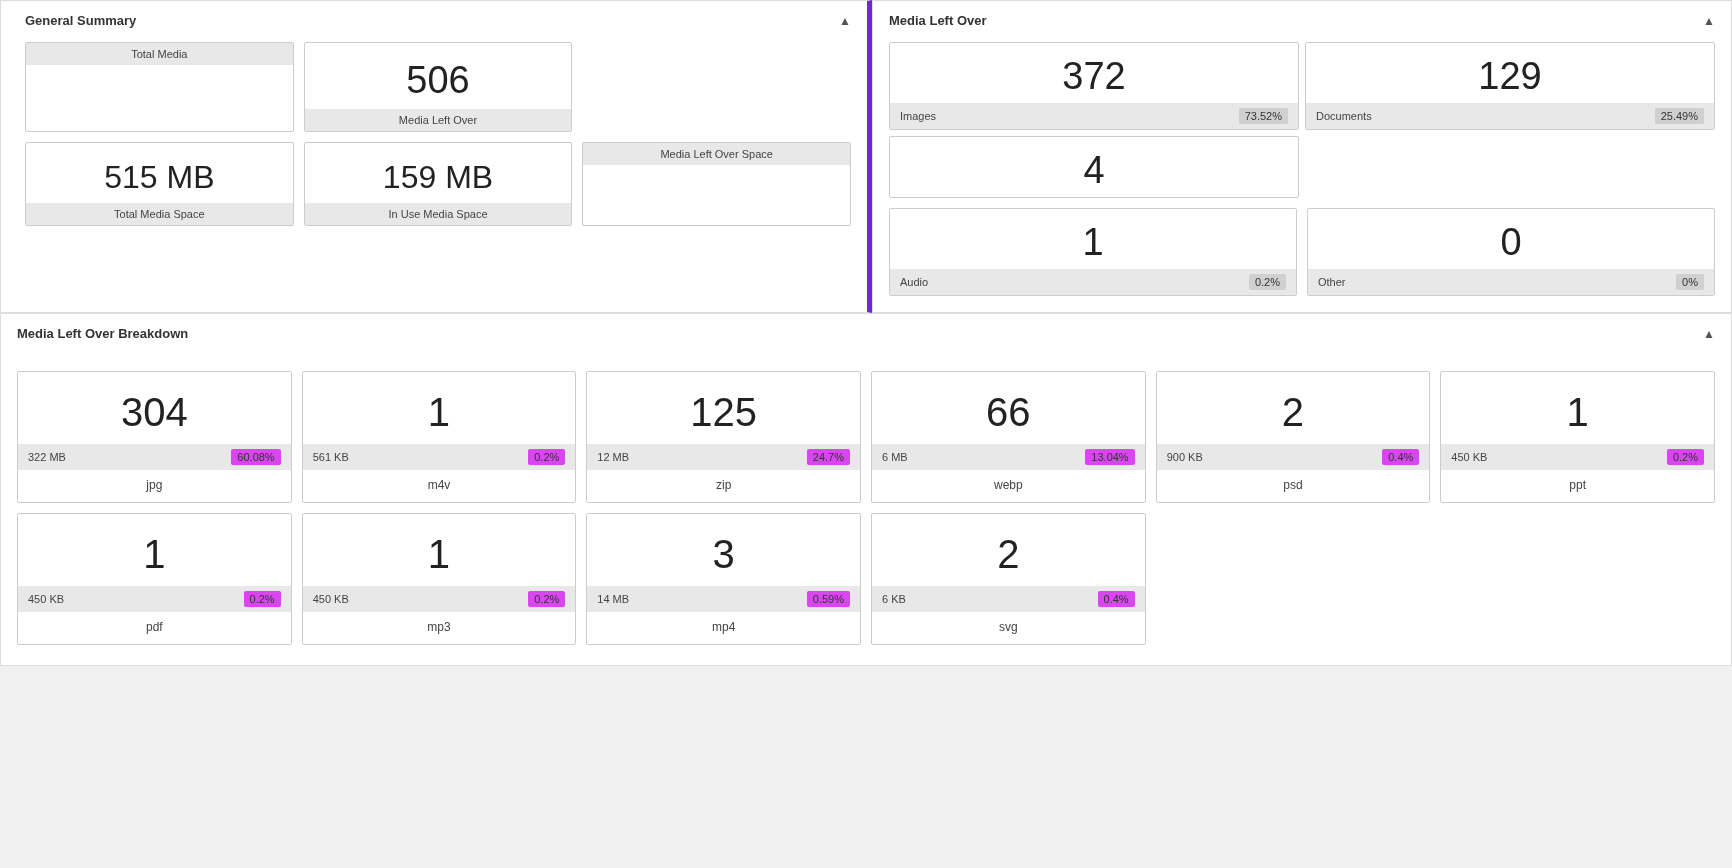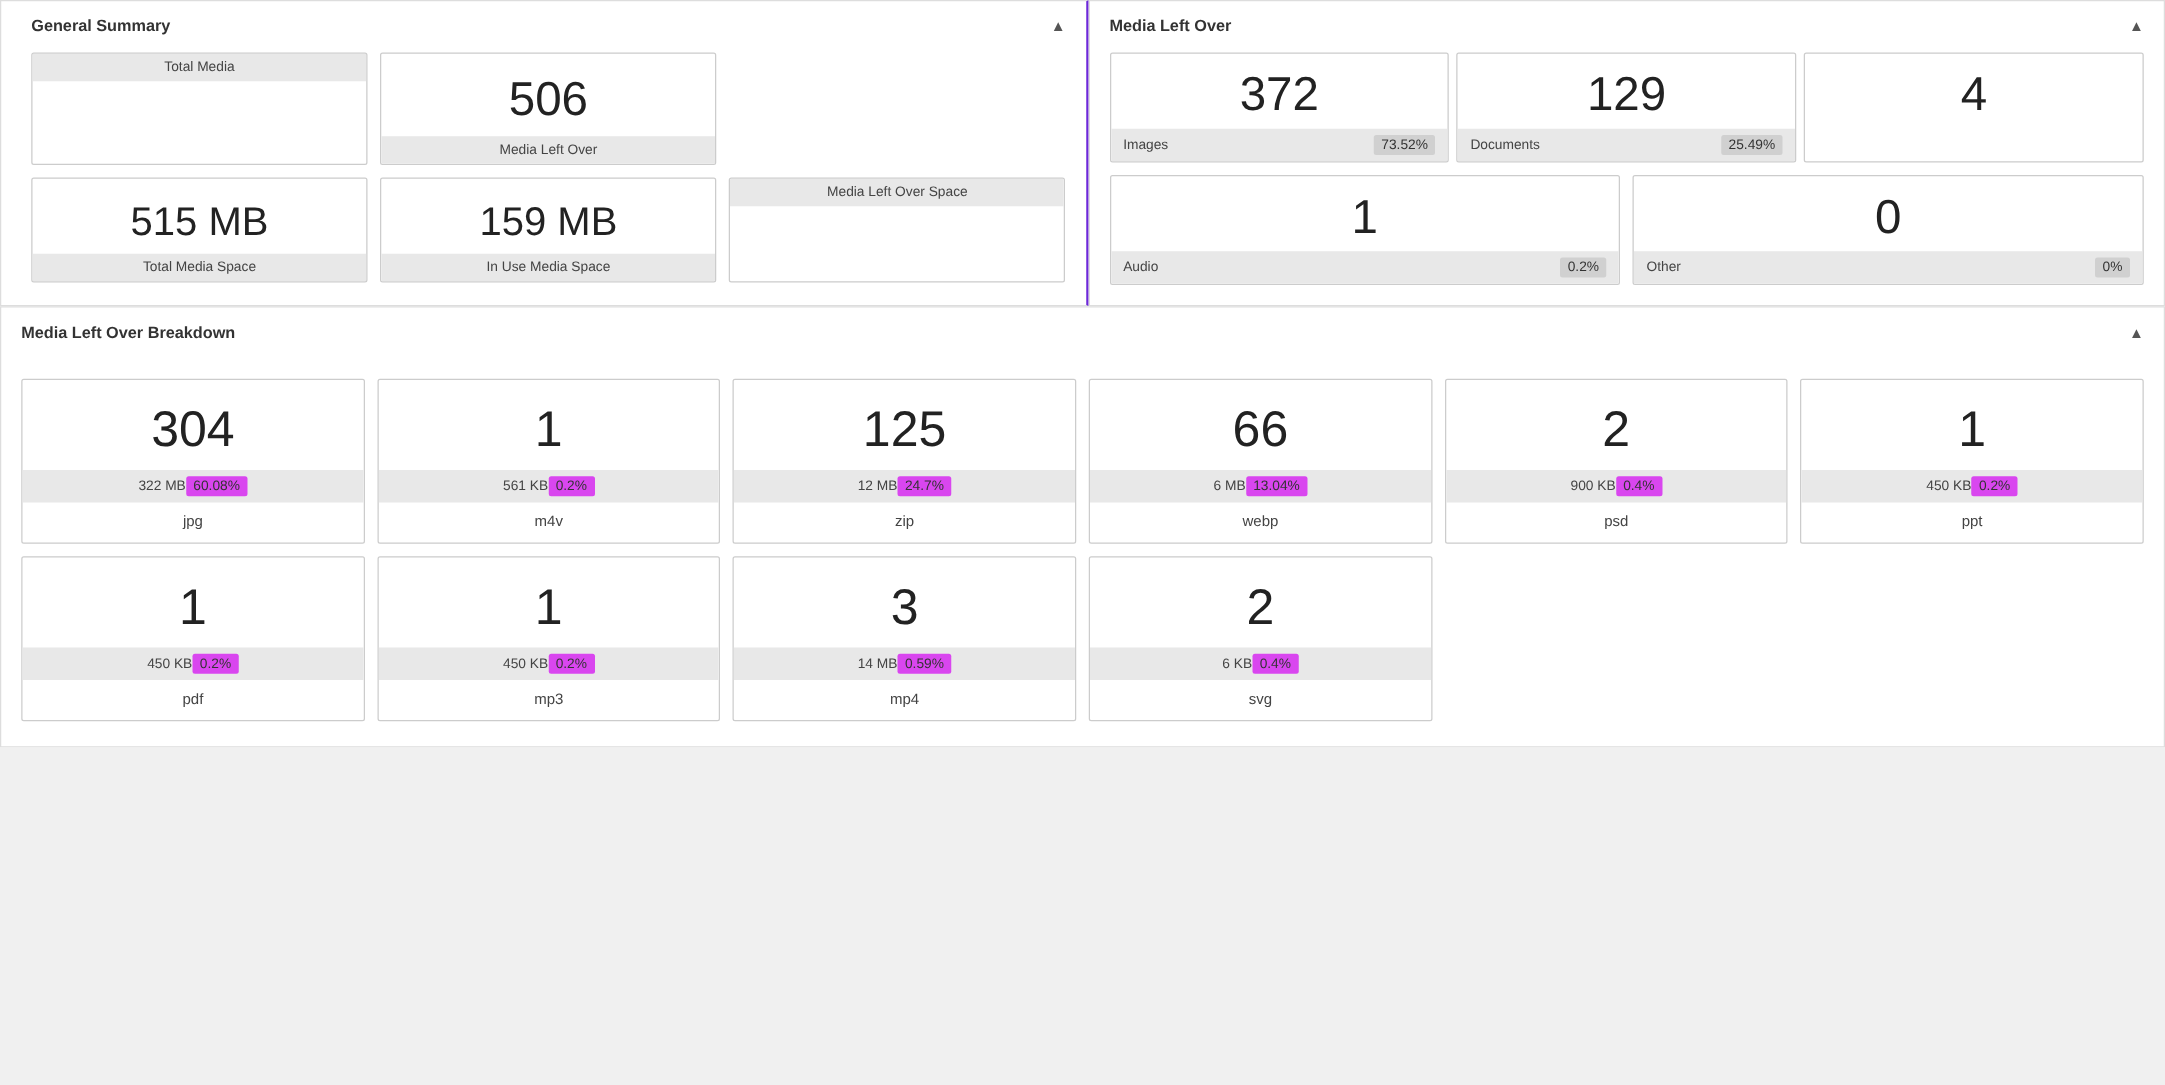--- a/index.html
+++ b/index.html
@@ -140,21 +140,21 @@
       padding: 20px 10px 12px;
       text-align: center;
       color: #222;
       line-height: 1;
     }
 
     .breakdown-size-pct {
       background: #e8e8e8;
       width: 100%;
       display: flex;
-      justify-content: center;
+      justify-content: space-between;
       align-items: center;
       padding: 5px 10px;
       font-size: 11px;
       color: #444;
     }
 
     .breakdown-pct {
       background: #d946ef;
       padding: 2px 6px;
       border-radius: 2px;
@@ -163,26 +163,26 @@
     }
 
     .breakdown-type {
       padding: 8px 4px 10px;
       font-size: 12px;
       color: #444;
       text-align: center;
     }
 
     .top-row-panels { display: flex; width: 100%; }
-    .general-summary-panel { flex: 1; border-right: 2px solid #6d28d9; padding-left: 24px; }
+    .general-summary-panel { flex: 1; border-right: 5px solid #6d28d9; padding-left: 24px; }
     .media-leftover-panel { flex: 1; }
 
     .leftover-grid {
       display: grid;
-      grid-template-columns: repeat(3, 1fr);
+      grid-template-columns: repeat(2, 1fr);
       gap: 6px;
     }
 
     .leftover-row2 {
       display: grid;
       grid-template-columns: repeat(2, 1fr);
       gap: 10px;
       margin-top: 10px;
     }
   </style>

